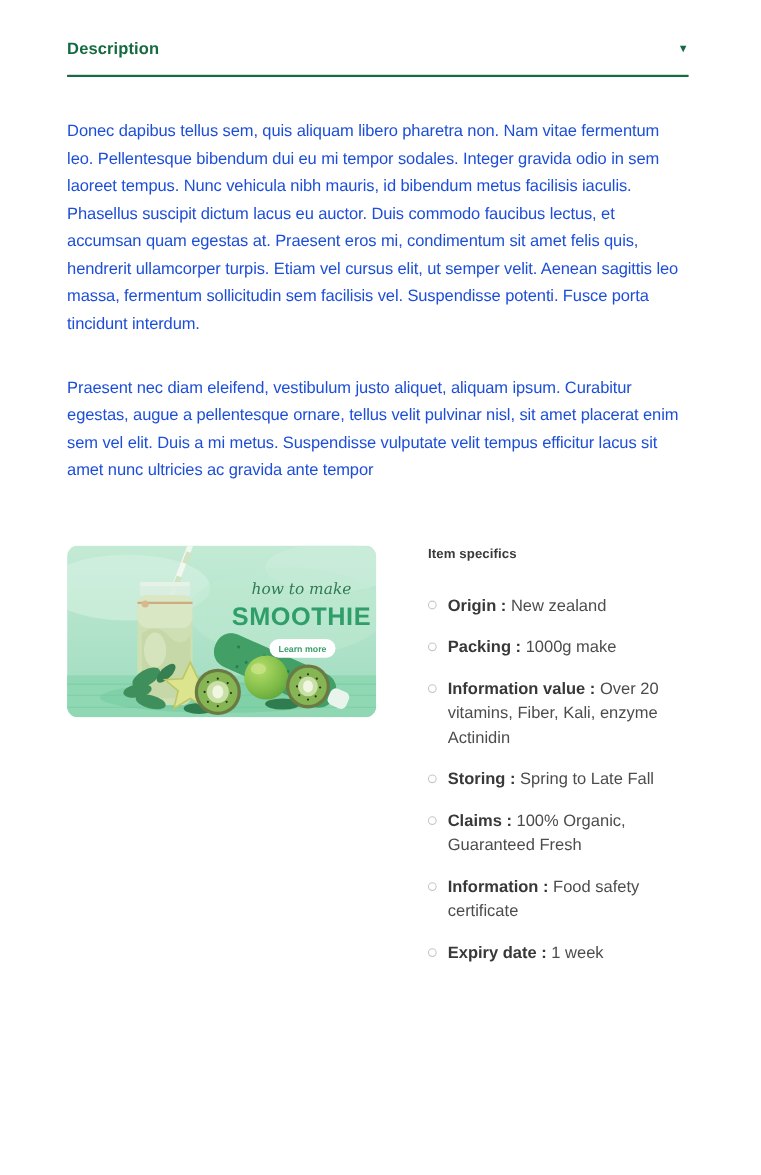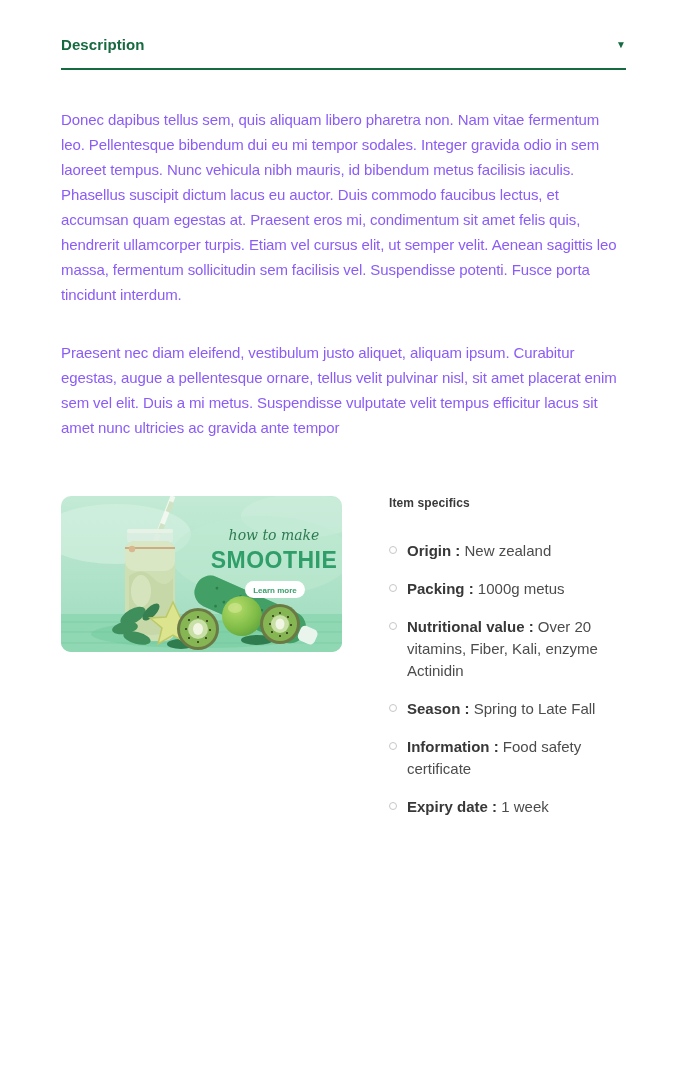--- a/index.html
+++ b/index.html
@@ -42,21 +42,21 @@
   .divider-green {
     border: none;
     border-top: 2px solid var(--accent, #166a40);
     margin-top: 15px;
   }
 
   
   .desc-text p {
     font-size: 15px;
     line-height: 25px;
-    color: #8b5cf6;
+    color: #1d4ed8;
     letter-spacing: -0.1px;
   }
   .desc-text p.p1 { margin-top: 37px; }
   .desc-text p.p2 { margin-top: 33px; }
 
   
   .media-row {
     display: flex;
     margin-top: 56px;
     gap: 47px;
@@ -257,39 +257,45 @@
   <li>
     <span class="bullet"></span>
     <span class="spec-text">
       <b>Origin :</b> <span>New zealand</span>
     </span>
   </li>
 
   <li>
     <span class="bullet"></span>
     <span class="spec-text">
-      <b>Packing :</b> <span>1000g metus</span>
-    </span>
-  </li>
-
-
-  <li>
-    <span class="bullet"></span>
-    <span class="spec-text">
-      <b>Nutritional value :</b> <span>Over 20 vitamins, Fiber, Kali, enzyme Actinidin</span>
-    </span>
-  </li>
-
-  <li>
-    <span class="bullet"></span>
-    <span class="spec-text">
-      <b>Season :</b> <span>Spring to Late Fall</span>
-    </span>
-  </li>
-
+      <b>Packing :</b> <span>1000g make</span>
+    </span>
+  </li>
+
+
+  <li>
+    <span class="bullet"></span>
+    <span class="spec-text">
+      <b>Information value :</b> <span>Over 20 vitamins, Fiber, Kali, enzyme Actinidin</span>
+    </span>
+  </li>
+
+  <li>
+    <span class="bullet"></span>
+    <span class="spec-text">
+      <b>Storing :</b> <span>Spring to Late Fall</span>
+    </span>
+  </li>
+
+  <li>
+    <span class="bullet"></span>
+    <span class="spec-text">
+      <b>Claims :</b> <span>100% Organic, Guaranteed Fresh</span>
+    </span>
+  </li>
 
   <li>
     <span class="bullet"></span>
     <span class="spec-text">
       <b>Information :</b> <span>Food safety certificate</span>
     </span>
   </li>
 
   <li>
     <span class="bullet"></span>

